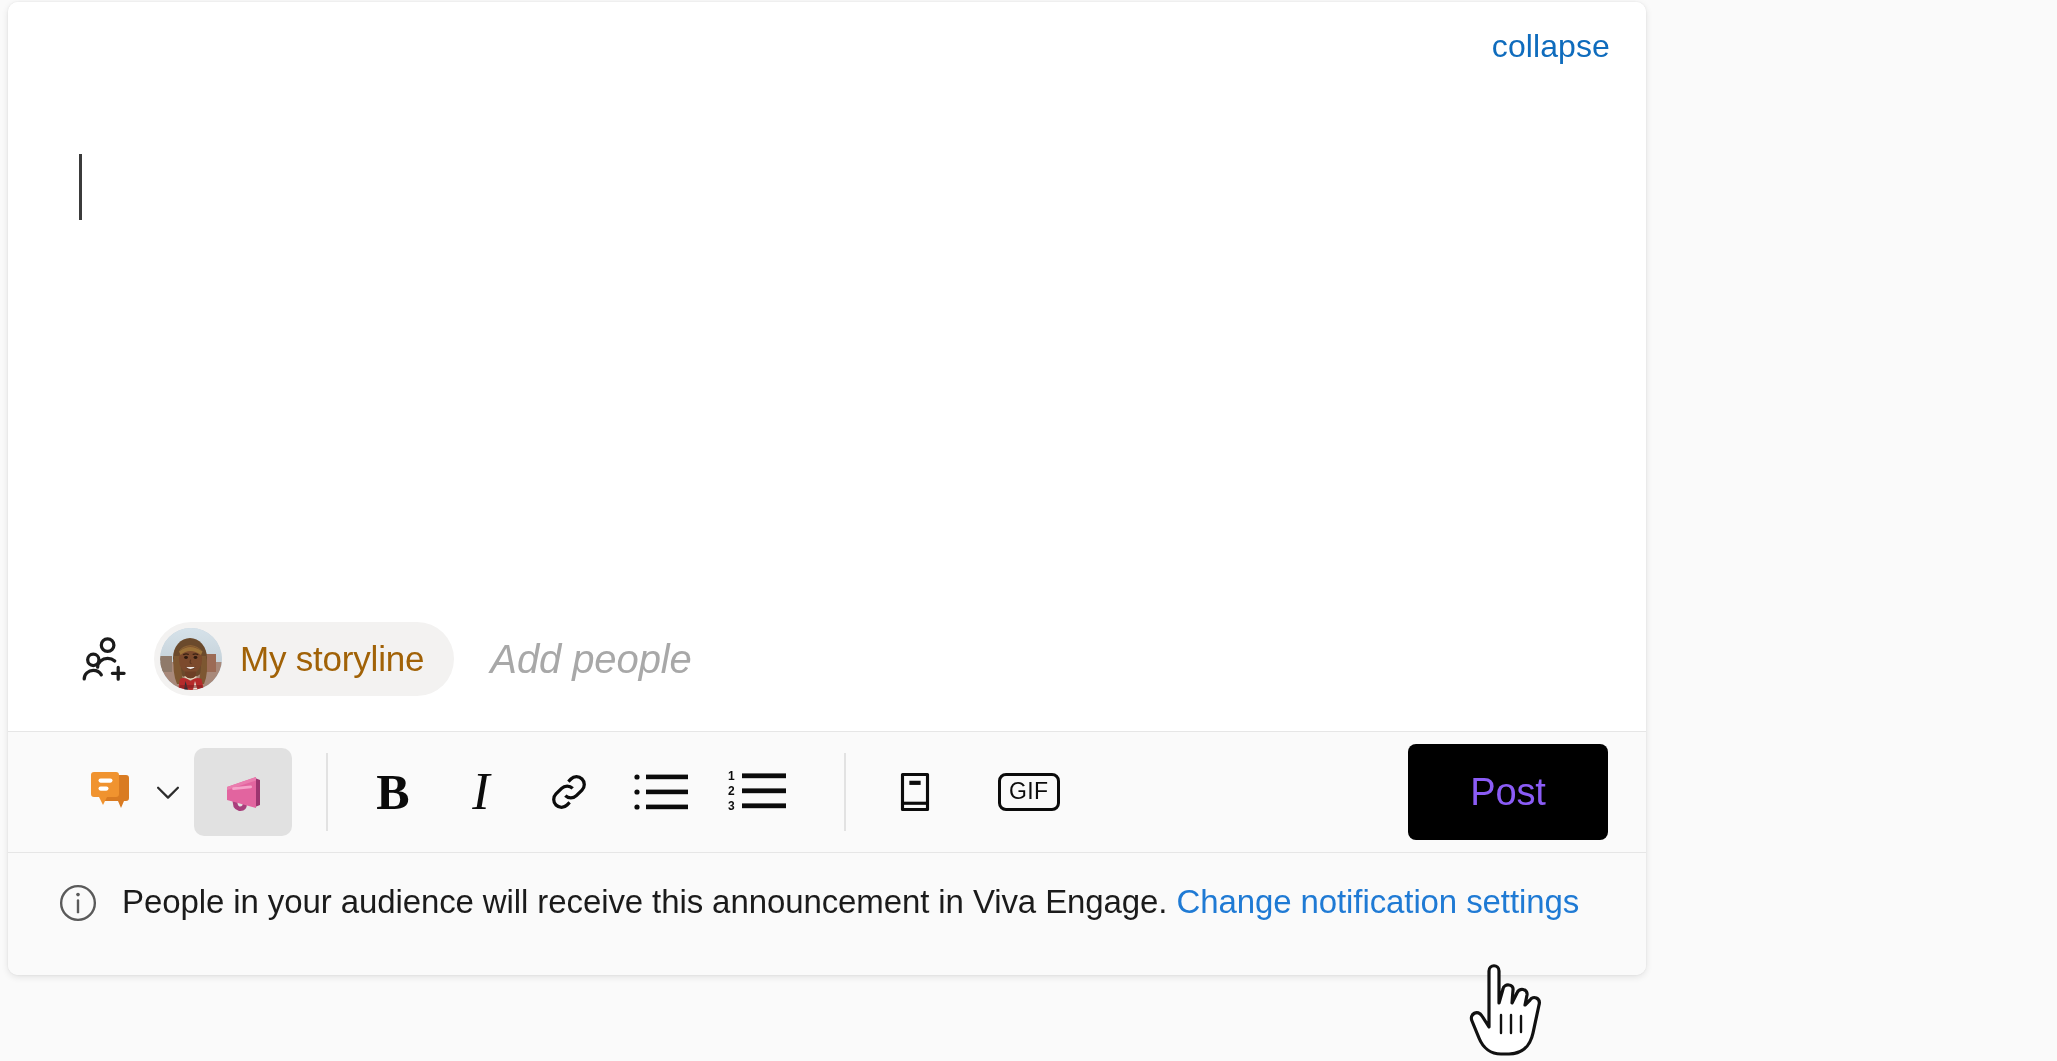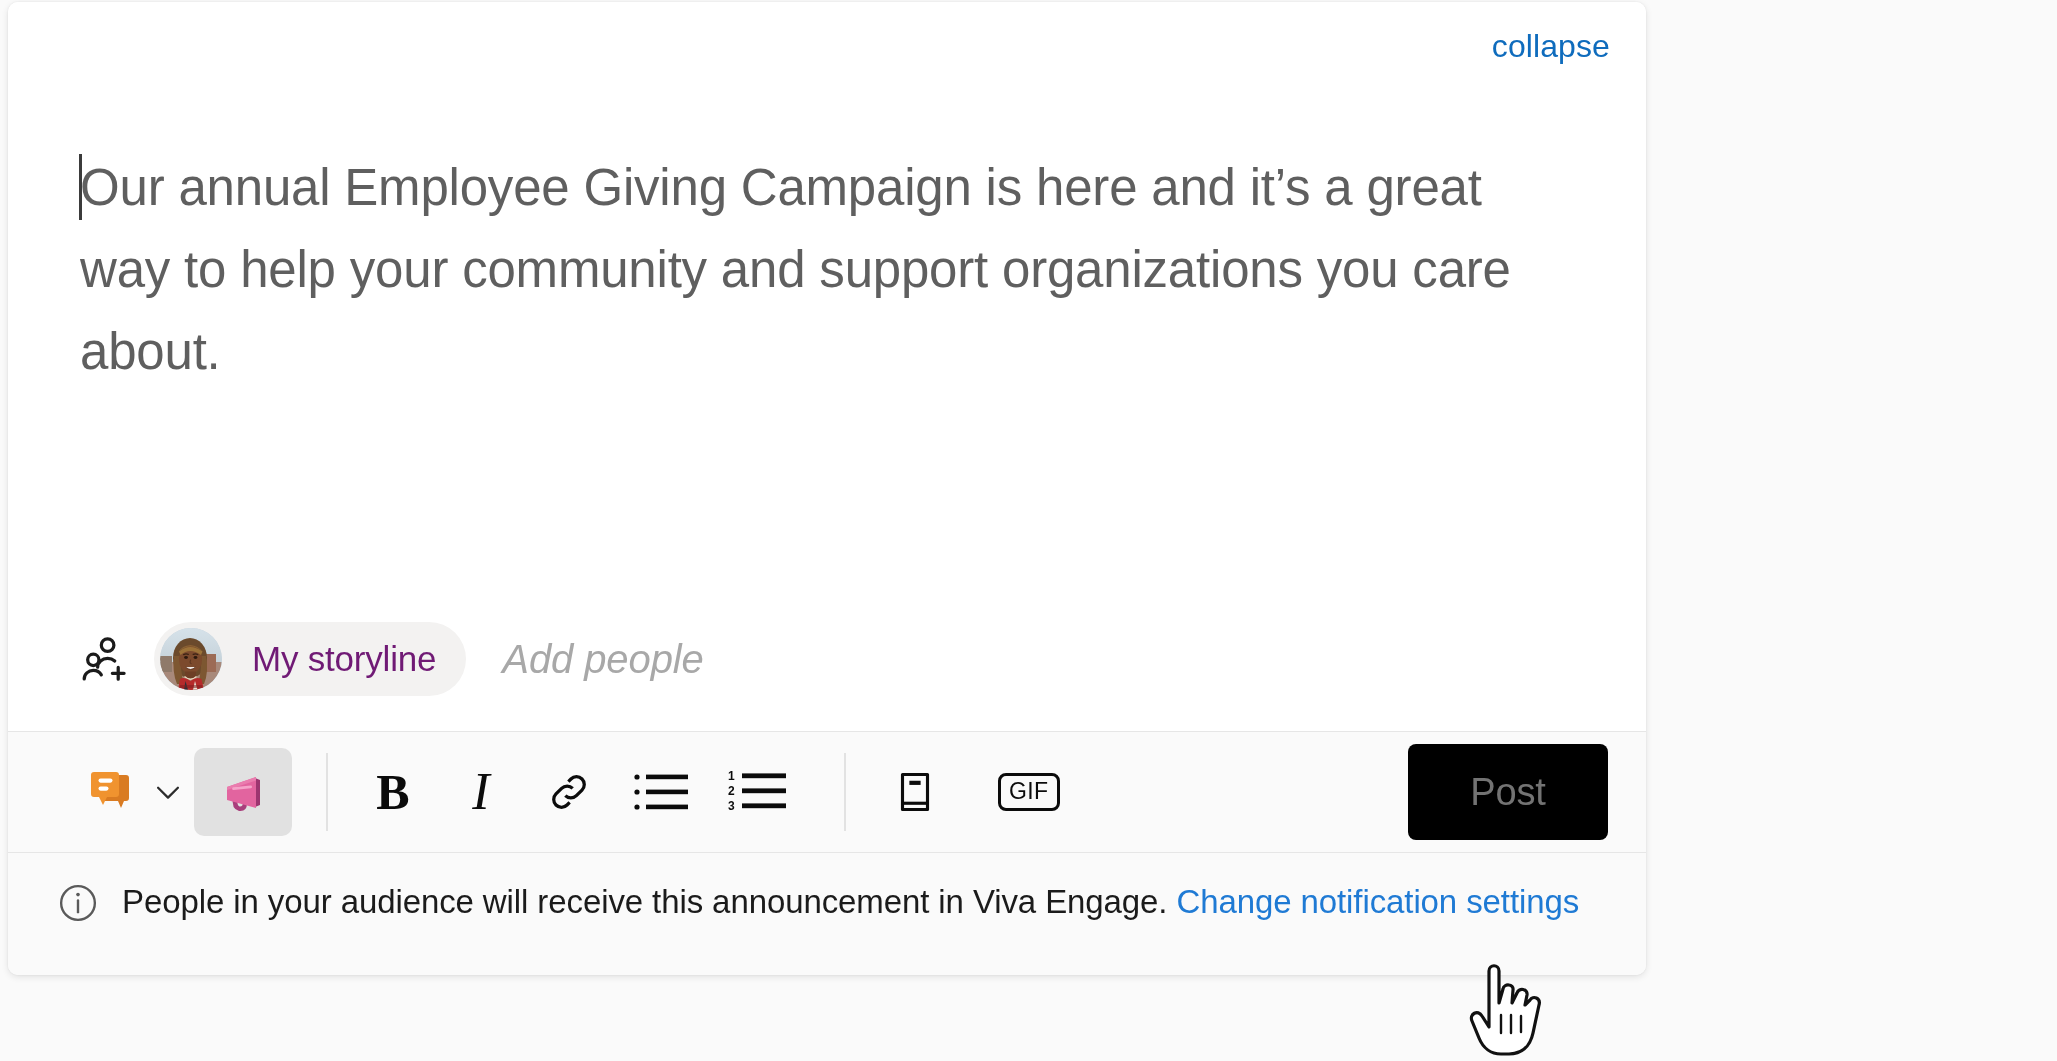--- a/index.html
+++ b/index.html
@@ -106,22 +106,22 @@
     height: 62px;
     border-radius: 50%;
     overflow: hidden;
     flex: 0 0 auto;
     position: relative;
     background: #c9d6df;
   }
   .avatar svg { display:block; }
   .chip-label {
     font-size: 35px;
-    color: #701a75;
-    margin-left: 30px;
+    color: #a16207;
+    margin-left: 18px;
     white-space: nowrap;
     letter-spacing: -0.2px;
   }
   .add-people-placeholder {
     font-size: 40px;
     color: #a8a8a8;
     margin-left: 36px;
     white-space: nowrap;
     cursor: text;
     letter-spacing: -0.1px;
@@ -177,21 +177,21 @@
     padding: 3px 8px;
     font-size: 23px;
     font-weight: 400;
     color: #0b0b0b;
     letter-spacing: .4px;
     line-height: 1.1;
   }
   .spacer { flex: 1 1 auto; }
   .post-button {
     background: #000000;
-    color: #737373;
+    color: #8b5cf6;
     font-size: 38px;
     border: none;
     border-radius: 8px;
     height: 96px;
     min-width: 200px;
     padding: 0 44px;
     cursor: pointer;
     font-family: "Liberation Sans", sans-serif;
     letter-spacing: -0.1px;
   }
@@ -238,21 +238,20 @@
 <div id="root">
 
   <div class="composer-card">
 
     <div class="editor-region">
 
       <div class="collapse-link">collapse</div>
 
       <div class="caret"></div>
 
-      <div class="post-body">Our annual Employee Giving Campaign is here and it’s a great way to help your community and support organizations you care about.</div>
 
       <div class="audience-row">
 
         <div class="add-people-icon">
           <svg width="52" height="52" viewBox="0 0 24 24" fill="none" stroke="#1b1b1b" stroke-width="1.5" stroke-linecap="round" stroke-linejoin="round">
             <circle cx="13.2" cy="5.6" r="2.9"></circle>
             <path d="M8.6 15.8c0-2.3 2.1-4.1 4.6-4.1 1.3 0 2.5.5 3.3 1.2"></path>
             <circle cx="6.6" cy="12.4" r="2.6"></circle>
             <path d="M2.4 21.2c0-2.2 1.9-3.9 4.2-3.9 1.6 0 3 .8 3.7 2"></path>
             <path d="M15.4 18.6h5.4M18.1 15.9v5.4"></path>

